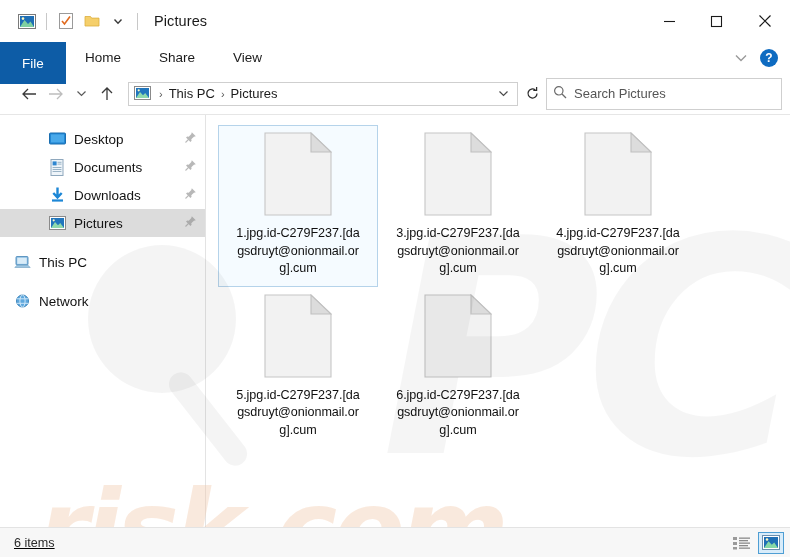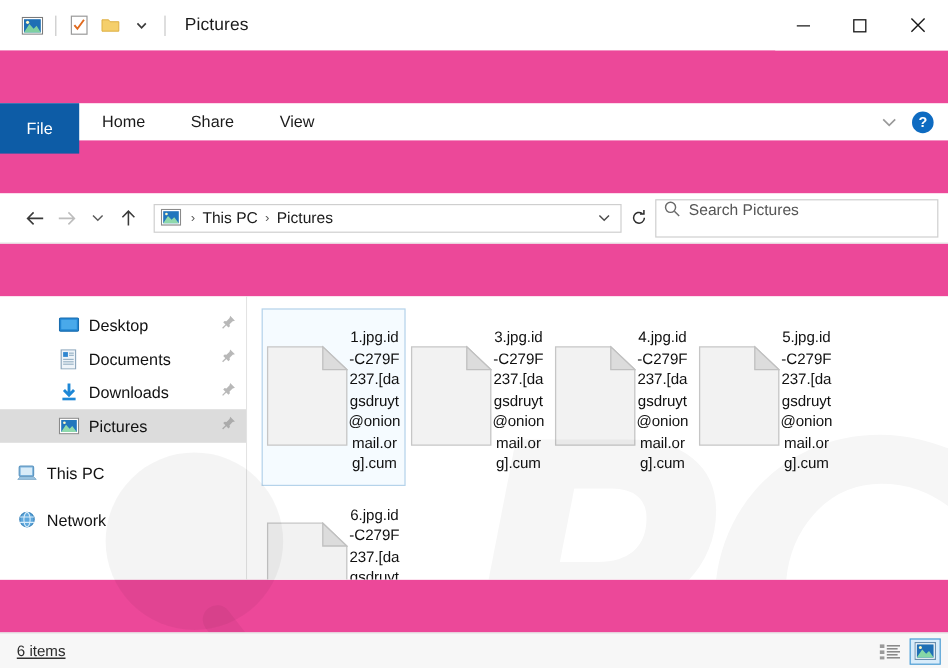--- a/index.html
+++ b/index.html
@@ -4,22 +4,22 @@
 <style>
   * { box-sizing: border-box; margin: 0; padding: 0; }
   html, body {
     width: 790px; height: 557px;
     font-family: "Liberation Sans", sans-serif;
     overflow: hidden;
     background: #0b5394;
   }
   #window {
     position: absolute; inset: 0;
-    background: #ec4899;
-    display: flex; flex-direction: column; gap: 44px;
+    background: #404040;
+    display: flex; flex-direction: column;
   }
 
   
   #titlebar {
     height: 42px; background: #ffffff;
     display: flex; align-items: center;
     padding: 0 0 0 14px; flex: 0 0 auto;
     position: relative; z-index: 6;
   }
   .qat { display: flex; align-items: center; gap: 0; }
@@ -103,21 +103,21 @@
     margin-left: auto; width: 20px; text-align: center;
     color: #3a3a3a; font-size: 12px;
   }
   #refresh-btn {
     width: 28px; height: 26px; display: flex;
     align-items: center; justify-content: center;
     color: #2b2b2b; font-size: 14px; flex: 0 0 auto;
   }
   #searchbox {
     width: 236px; height: 32px; border: 1px solid #cfcfcf;
-    background: #fff; display: flex; align-items: flex-start;
+    background: #fff; display: flex; align-items: center;
     padding: 0 6px; flex: 0 0 auto;
   }
   #search-input {
     border: none; outline: none; font-size: 13px;
     font-family: "Liberation Sans", sans-serif;
     color: #1b1b1b; width: 100%; background: transparent;
     margin-left: 7px;
   }
   #search-input::placeholder { color: #555; opacity: 1; }
 
@@ -148,22 +148,22 @@
 
   #content {
     flex: 1 1 auto; background: #fff; position: relative;
     overflow: hidden; padding: 10px 0 0 12px;
   }
   #grid {
     display: flex; flex-wrap: wrap;
     align-content: flex-start;
   }
   .tile {
-    width: 120px; padding: 6px 3px 8px 3px;
-    display: flex; flex-direction: row; align-items: center;
+    width: 160px; padding: 6px 3px 8px 3px;
+    display: flex; flex-direction: column; align-items: center;
     border: 1px solid transparent;
   }
   .tile.selected {
     border: 1px solid #b5d3ea; background: #f5fbff;
   }
   .tile-icon { width: 68px; height: 84px; flex: 0 0 auto; }
   .tile-name {
     margin-top: 9px; font-size: 12.6px; line-height: 17.5px;
     color: #101010; text-align: center; width: 128px;
     word-break: break-all; letter-spacing: -.05px;

